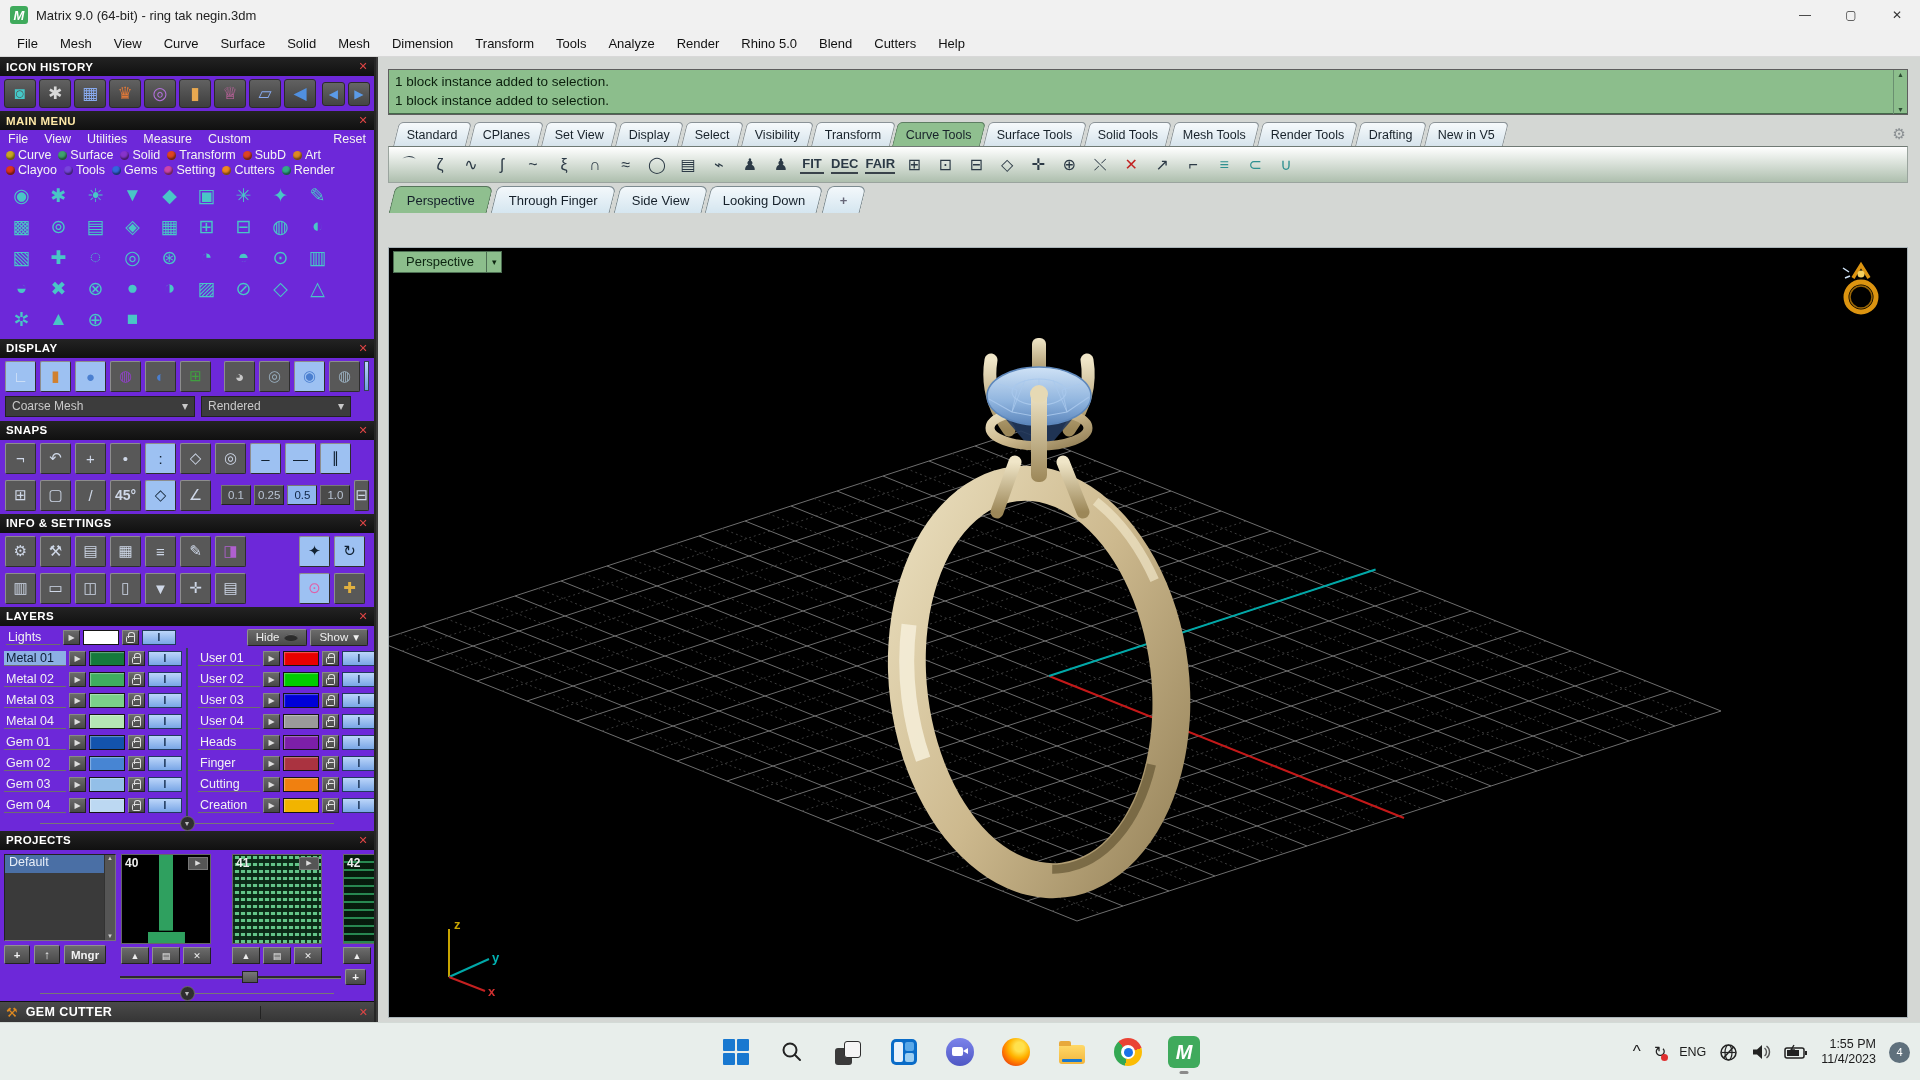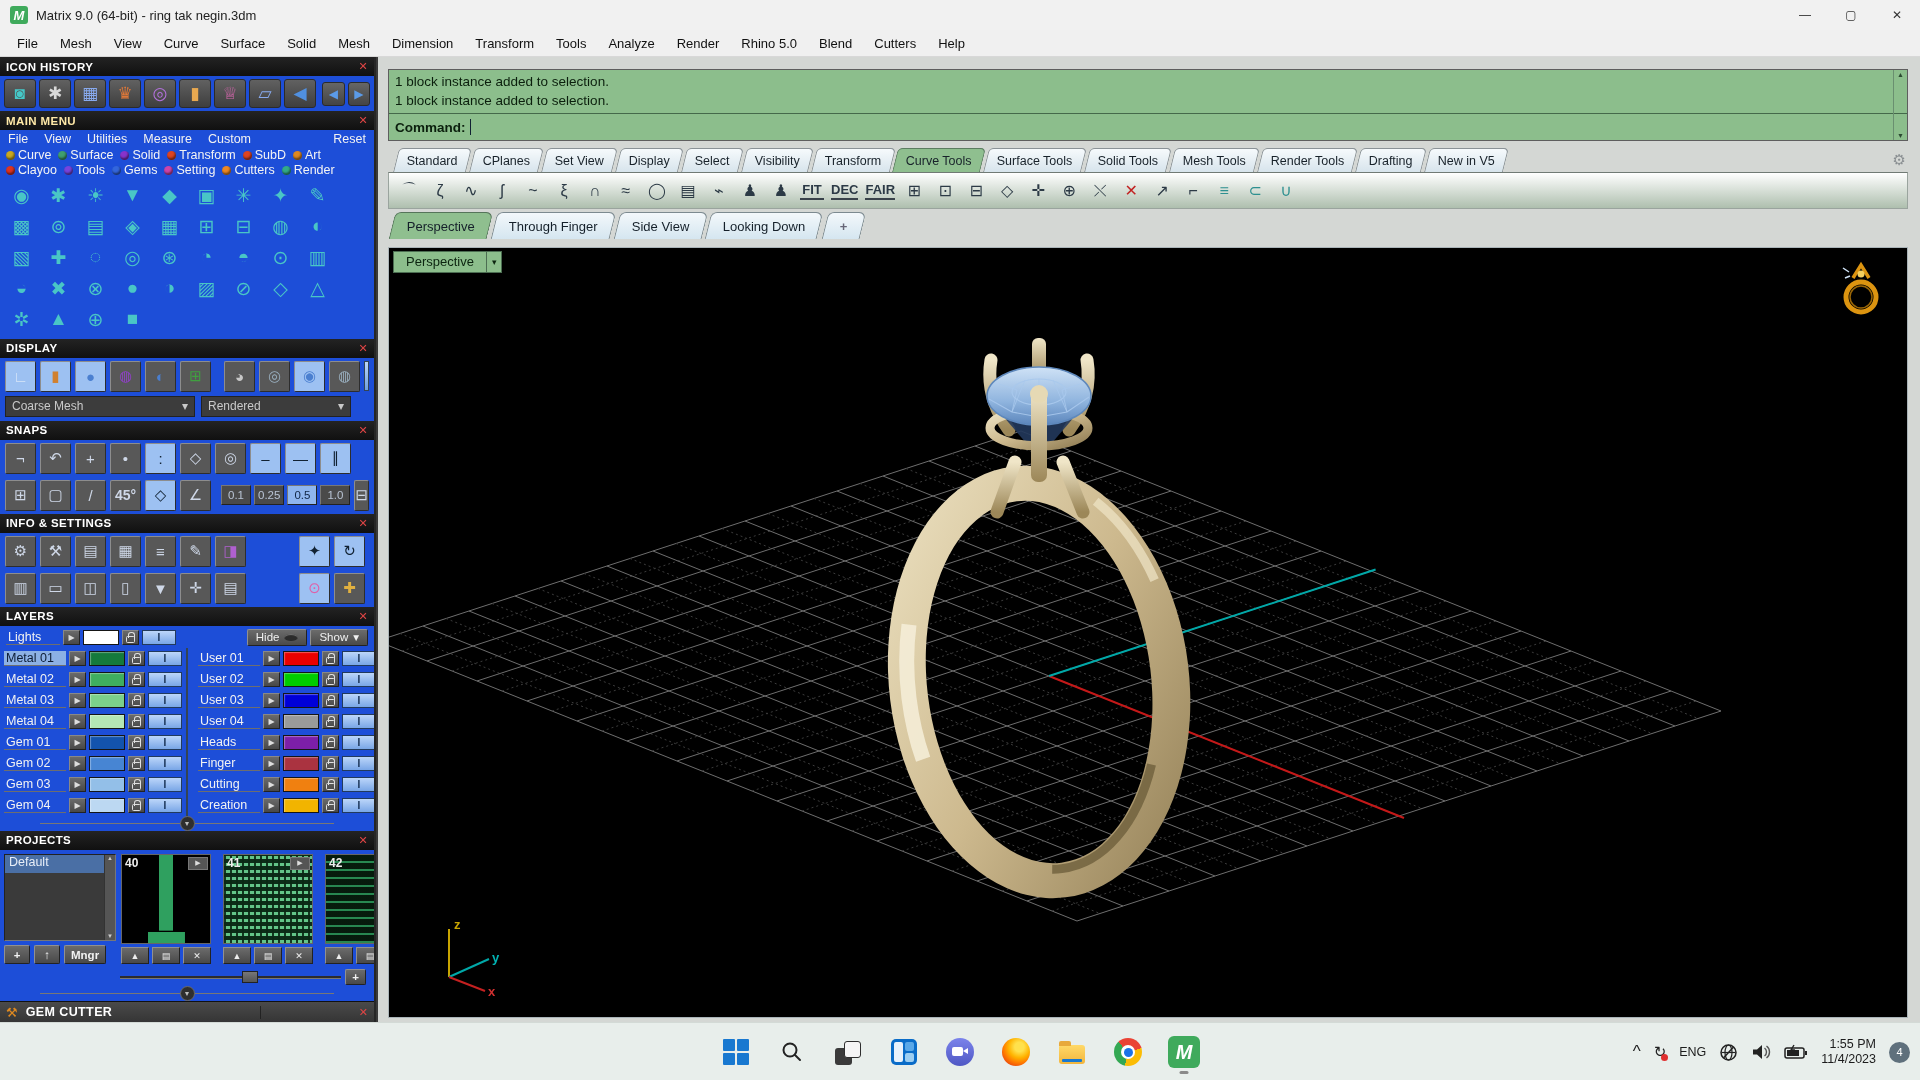--- a/index.html
+++ b/index.html
@@ -16,21 +16,21 @@
   .win-controls { position:absolute; right:0; top:0; height:30px; display:flex; }
   .win-btn { width:46px; height:30px; display:flex; align-items:center; justify-content:center;
     font-size:12px; color:#333; }
 
   
   .menubar { position:absolute; left:0; top:30px; width:1920px; height:27px; background:#f0f0f0;
     border-bottom:1px solid #d8d8d8; display:flex; align-items:center; padding-left:6px; }
   .menu-item { padding:3px 11px; font-size:13px; color:#111; }
 
   
-  .sidebar { position:absolute; left:0; top:57px; width:376px; bottom:58px; background:#1d4ed8;
+  .sidebar { position:absolute; left:0; top:57px; width:376px; bottom:58px; background:#6d28d9;
     display:flex; flex-direction:column; overflow:hidden; border-right:2px solid #262626; }
   .panel-h { flex:0 0 19px; background:linear-gradient(#232323,#101010); color:#fff; font-size:11.5px;
     font-weight:bold; letter-spacing:.4px; display:flex; align-items:center; padding:0 6px; }
   .panel-h .grow { flex:1; }
   .hx { color:#e04545; font-weight:bold; font-size:11px; }
   .icon-strip { display:flex; align-items:center; gap:3px; padding:3px 4px; }
   .chip { width:32px; height:29px; border-radius:3px; background:linear-gradient(#616161,#3e3e3e);
     border:1px solid #2b2b2b; display:flex; align-items:center; justify-content:center; font-size:17px; }
   .navchip { width:24px; height:24px; background:linear-gradient(#666,#444); border:1px solid #2b2b2b;
     border-radius:3px; color:#5b9be8; display:flex; align-items:center; justify-content:center; font-size:12px; }
@@ -86,21 +86,21 @@
   .proj-list { width:112px; height:96px; background:#3a3a3a; border:1px solid; border-color:#222 #777 #777 #222; position:relative; }
   .proj-item { height:18px; font-size:12.5px; color:#e8eef8; padding-left:4px; }
   .proj-item.sel { background:#4a6fa5; }
   .proj-scroll { position:absolute; right:0; top:0; bottom:0; width:11px; background:#555; border-left:1px solid #333; }
   .proj-scroll::before { content:"▲"; font-size:6px; color:#ccc; display:block; text-align:center; }
   .proj-scroll::after { content:"▼"; font-size:6px; color:#ccc; display:block; text-align:center; position:absolute; bottom:1px; left:0; right:0; }
   .proj-btns { display:flex; gap:4px; }
   .pbtn { height:19px; min-width:26px; padding:0 6px; background:linear-gradient(#6b6b6b,#494949);
     border:1px solid; border-color:#909090 #222 #222 #909090; border-radius:2px; color:#f2f2f2;
     font-size:11.5px; font-weight:bold; display:flex; align-items:center; justify-content:center; }
-  .thumbs { display:flex; gap:12px; }
+  .thumbs { display:flex; gap:21px; }
   .thumb-col { display:flex; flex-direction:column; gap:3px; }
   .thumb { width:90px; height:92px; background:#000; border:1px solid #666; position:relative; }
   .thumb .num { position:absolute; left:3px; top:1px; color:#eee; font-size:12px; font-weight:bold; z-index:2; }
   .thumb .tplay { position:absolute; right:2px; top:2px; width:20px; height:13px; background:#555; border:1px solid #777;
     color:#ddd; font-size:7px; display:flex; align-items:center; justify-content:center; z-index:2; }
   .tex { position:absolute; inset:0; }
   .tex.t40 { background:
       linear-gradient(to top, transparent 14%, rgba(0,0,0,0) 14%),
       linear-gradient(90deg, transparent 42%, #2fa05f 42%, #2fa05f 58%, transparent 58%),
       linear-gradient(0deg, #2fa05f 0 13%, transparent 13%);
@@ -874,24 +874,20 @@
   </div>
 
   <div class="main">
 
     <div class="cmdbox">
       <div class="cmd-history">
 
       <div class="cmd-line">1 block instance added to selection.</div>
           <div class="cmd-line">1 block instance added to selection.</div>
         </div>
-      <div class="cmd-prompt">
-        <span class="plabel">Command:</span>
-        <span class="caret"></span>
-      </div>
       <div class="cmd-scroll">
         <span>▲</span>
         <span>▼</span>
       </div>
     </div>
 
     <div class="tabrow">
       <div style="display:flex;align-items:flex-end;">
 
       <div class="tab"><span>Standard</span></div>

